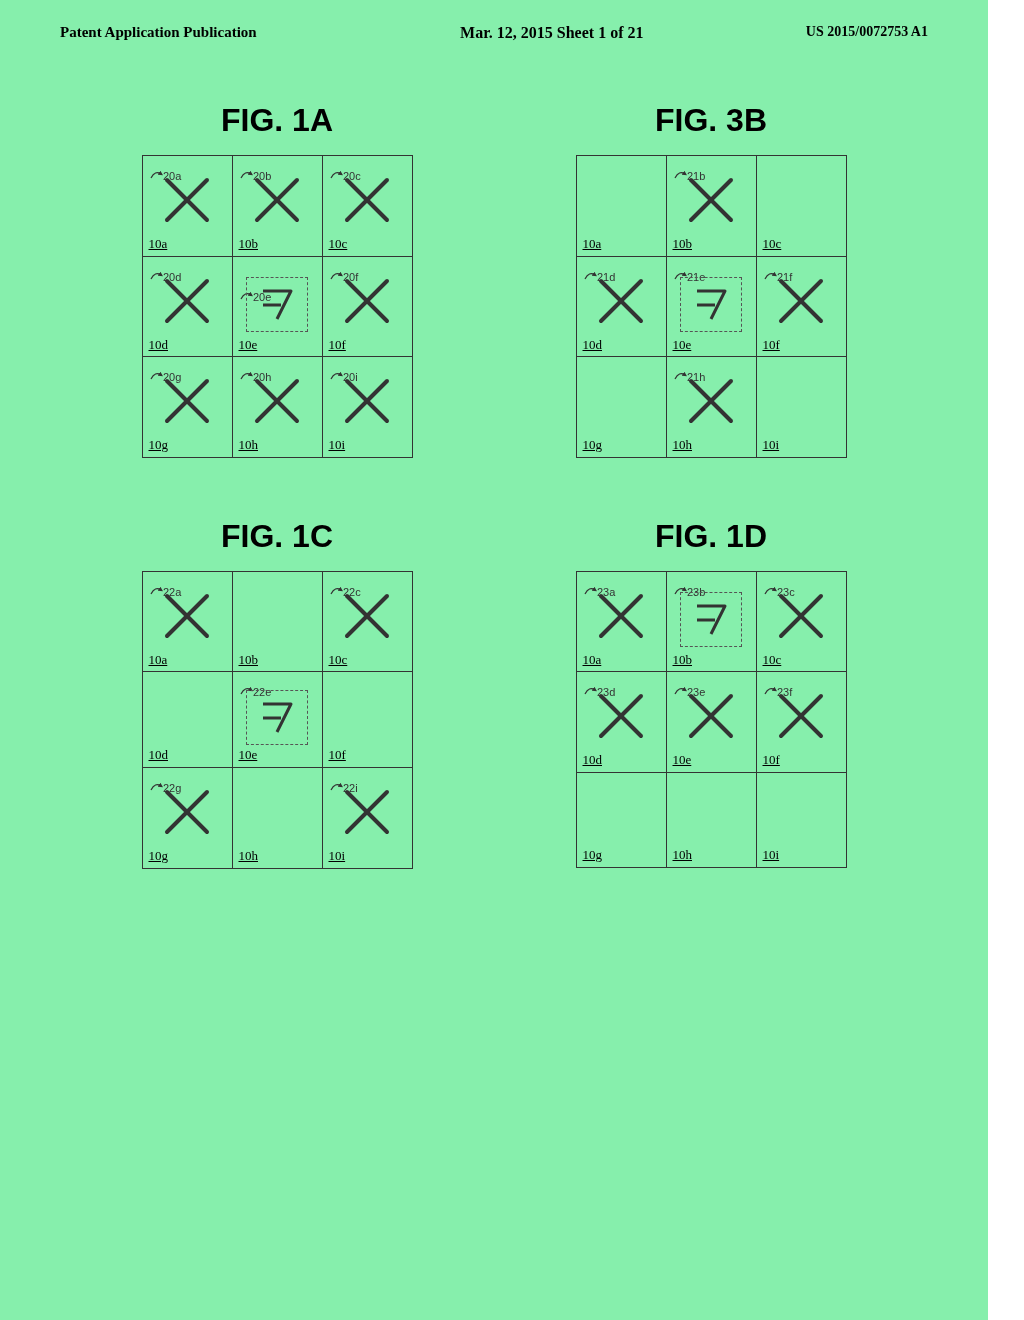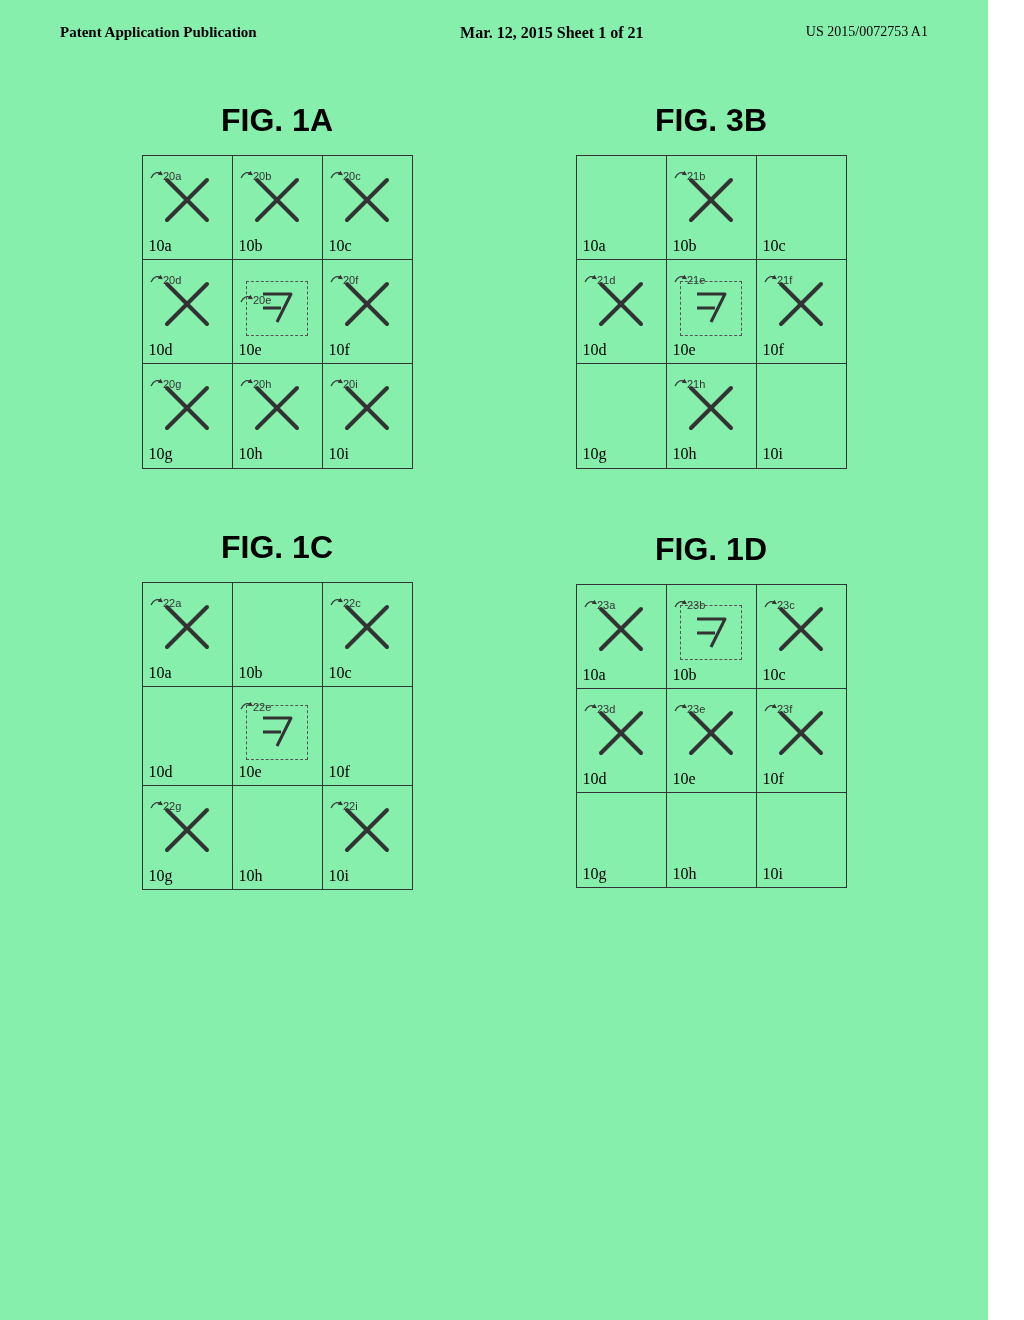--- a/index.html
+++ b/index.html
@@ -34,28 +34,27 @@
     }
 
     .header-center {
       font-size: 16px;
       text-align: left;
       margin-left: 41px;
     }
 
     .header-right {
       font-size: 14px;
-      font-weight: normal;
+      font-weight: bold;
     }
 
     .figures-row {
       display: flex;
       justify-content: space-around;
       margin-bottom: 60px;
-      align-items: center;
     }
 
     .figure-block {
       display: flex;
       flex-direction: column;
       align-items: center;
     }
 
     .figure-title {
       font-size: 32px;
@@ -72,21 +71,22 @@
     .grid-table td {
       border: 1.5px solid #333;
       width: 90px;
       height: 95px;
       vertical-align: bottom;
       padding: 4px 6px;
       position: relative;
     }
 
     .cell-label {
-      font-size: 16px;
+      font-size: 13px;
+      text-decoration: underline;
       display: block;
       text-align: left;
       line-height: 1.2;
     }
 
     .ref-label {
       font-size: 11px;
       position: absolute;
       top: 12px;
       left: 6px;

